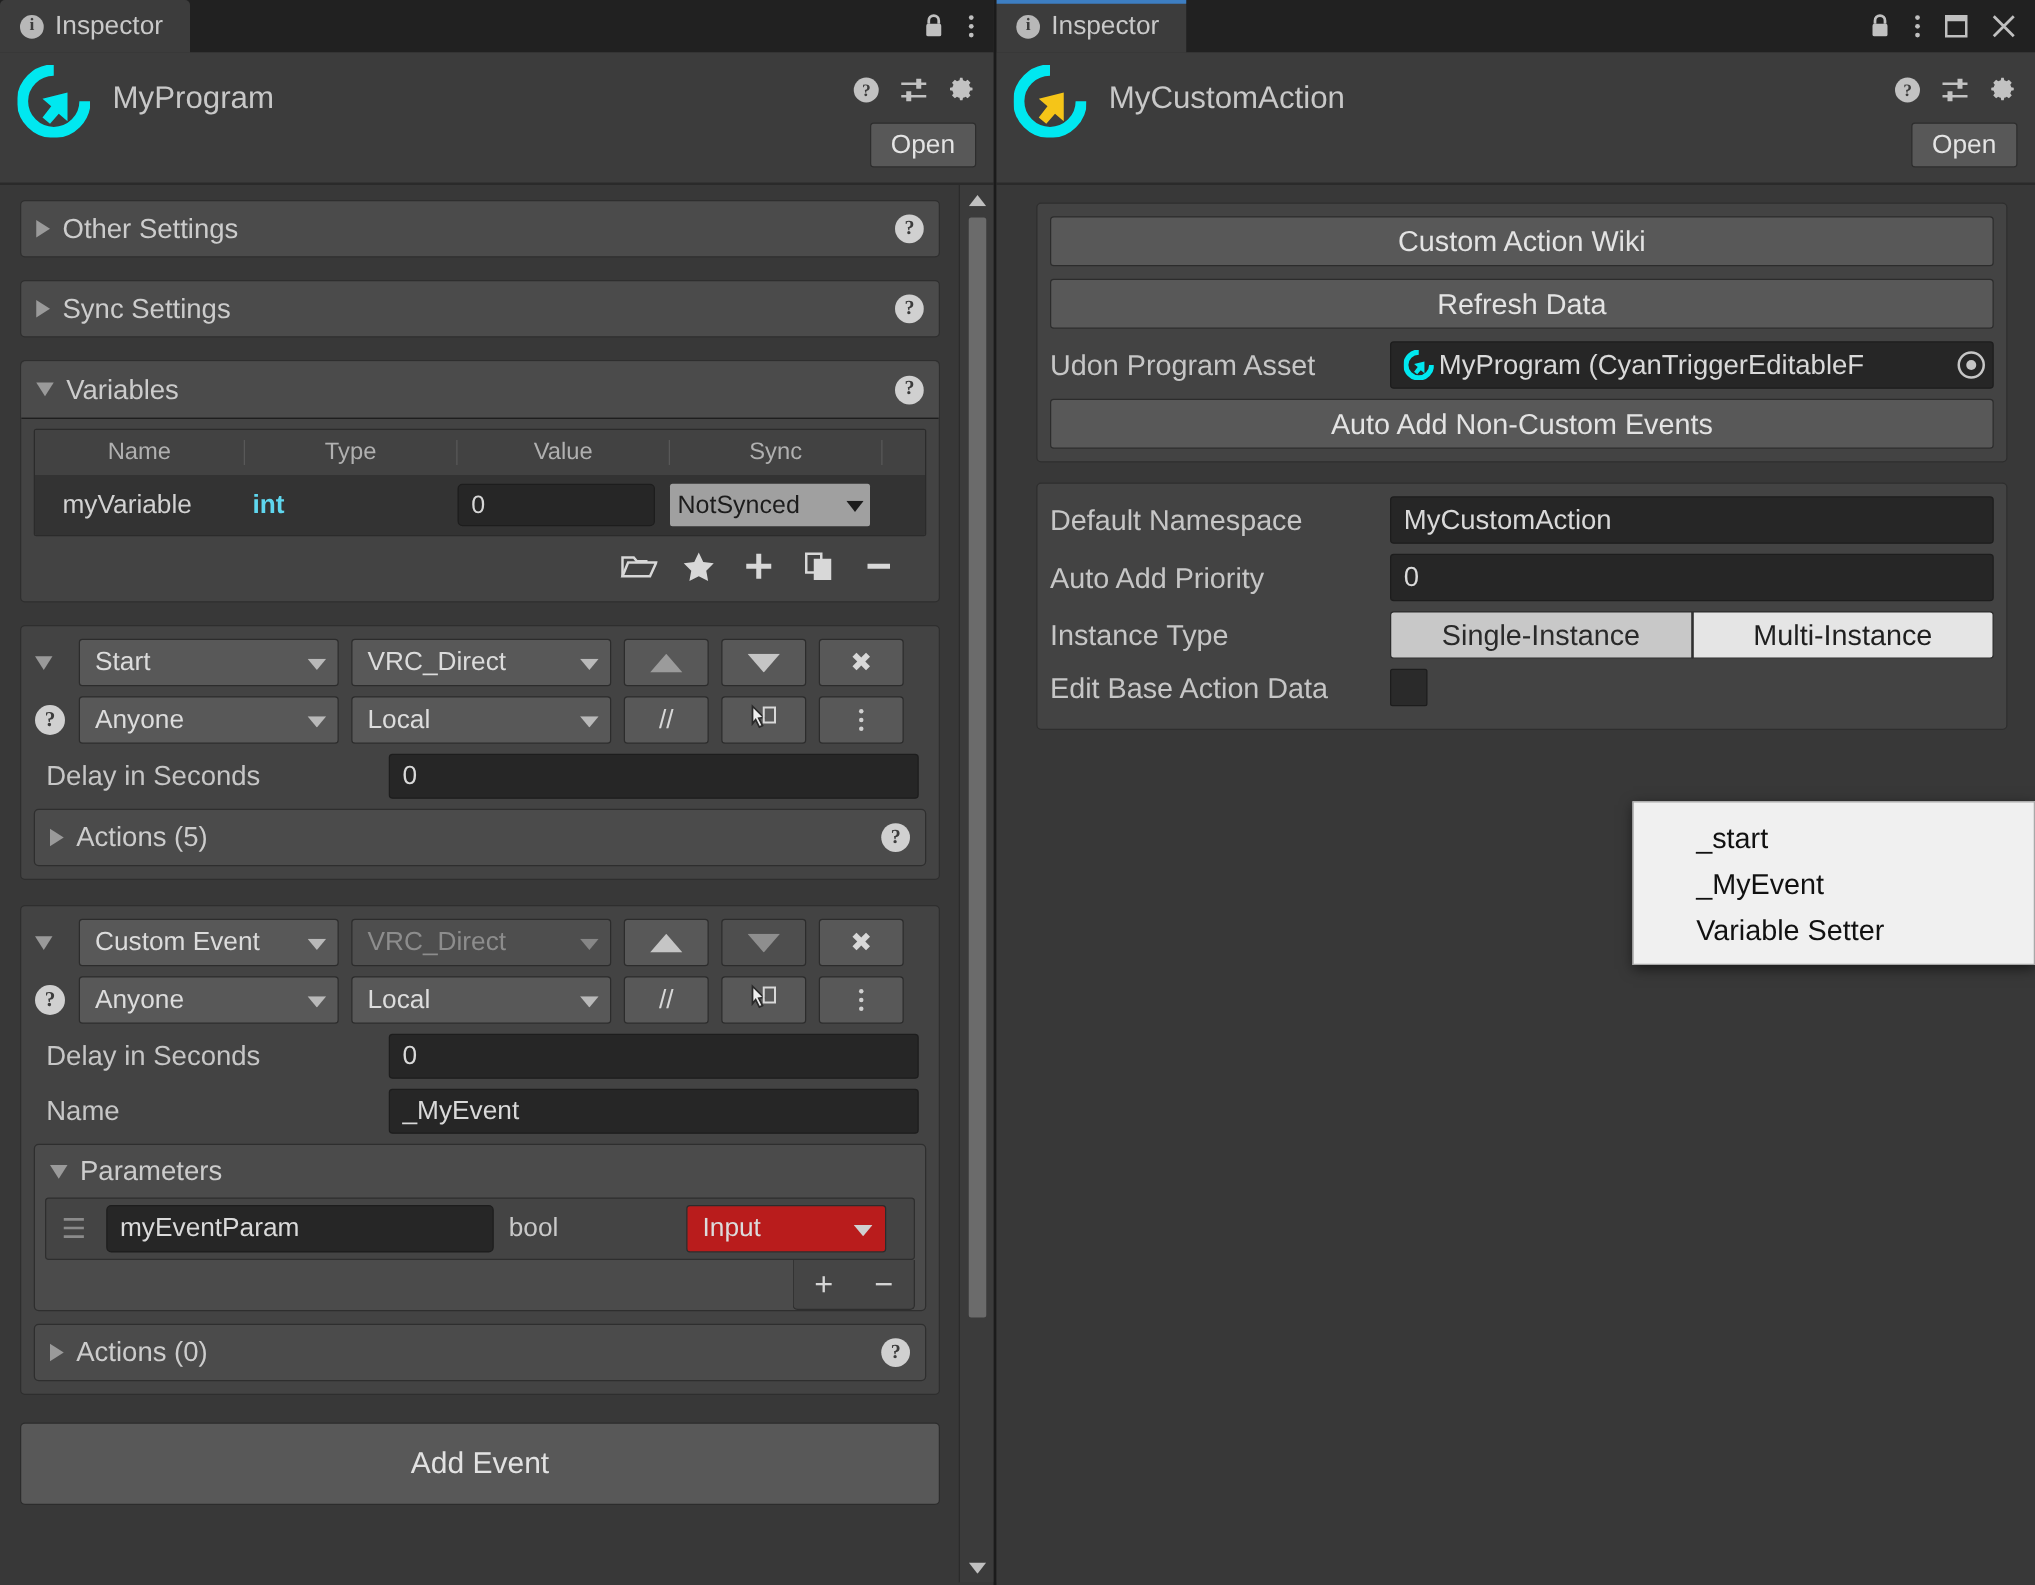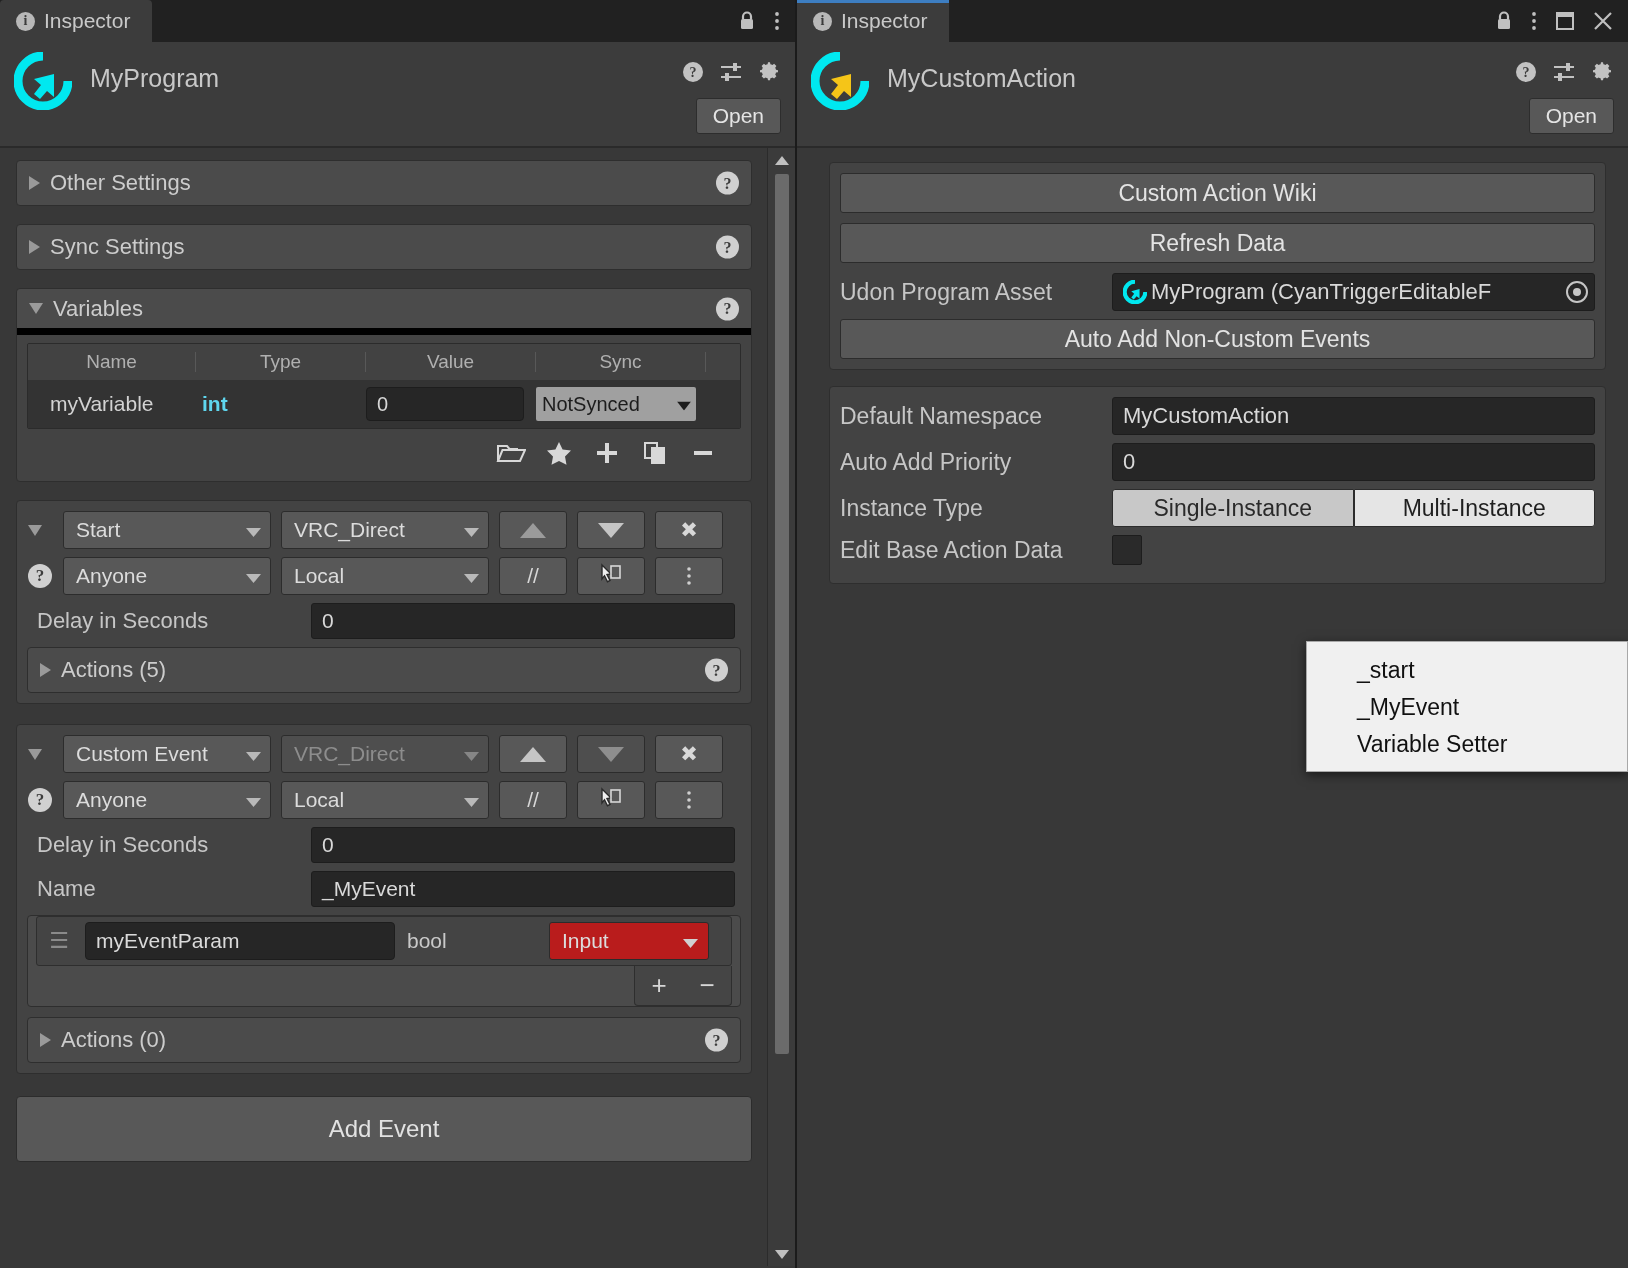--- a/index.html
+++ b/index.html
@@ -104,21 +104,21 @@
     font-family: "Liberation Serif", serif;
   }
 
   
   .group {
     background: #434343; border: 1px solid #2e2e2e; border-radius: 4px;
     margin-bottom: 18px;
   }
   .group-head {
     height: 46px; display: flex; align-items: center; padding: 0 12px;
-    position: relative; background: #4b4b4b; border-bottom: 7px solid #000000;
+    position: relative; background: #4b4b4b; border-bottom: 1px solid #000000;
     border-radius: 4px 4px 0 0;
   }
   .group-head .lbl { font-size: 22px; color: #ccc; }
 
   .vtable { border: 1px solid #2b2b2b; margin: 8px 10px 0 10px; border-radius: 2px; overflow: hidden; }
   .vhead { display: flex; background: #424242; height: 36px; align-items: center; }
   .vhead div {
     color: #b0b0b0; font-size: 19px; text-align: center;
     border-right: 1px solid #585858; line-height: 20px;
   }
@@ -577,20 +577,24 @@
           <div class="field-row">
             <div class="field-label">Delay in Seconds</div>
             <div class="text-field">0</div>
           </div>
           <div class="field-row">
             <div class="field-label">Name</div>
             <div class="text-field">_MyEvent</div>
           </div>
 
           <div class="params">
+            <div class="params-head">
+              <span class="tri down"></span>
+              <span class="lbl">Parameters</span>
+            </div>
             <div class="param-row">
               <span class="drag-handle">☰</span>
               <div class="param-name">myEventParam</div>
               <div class="param-type">bool</div>
               <div class="param-dir">
                 <span>Input</span>
                 <span class="cv" style="position:absolute;right:10px;top:50%;transform:translateY(-50%);"><svg width="15" height="9" viewBox="0 0 15 9">
                       <path d="M0 0h15L7.5 9z" fill="#d0d0d0"></path>
                     </svg></span>
               </div>

